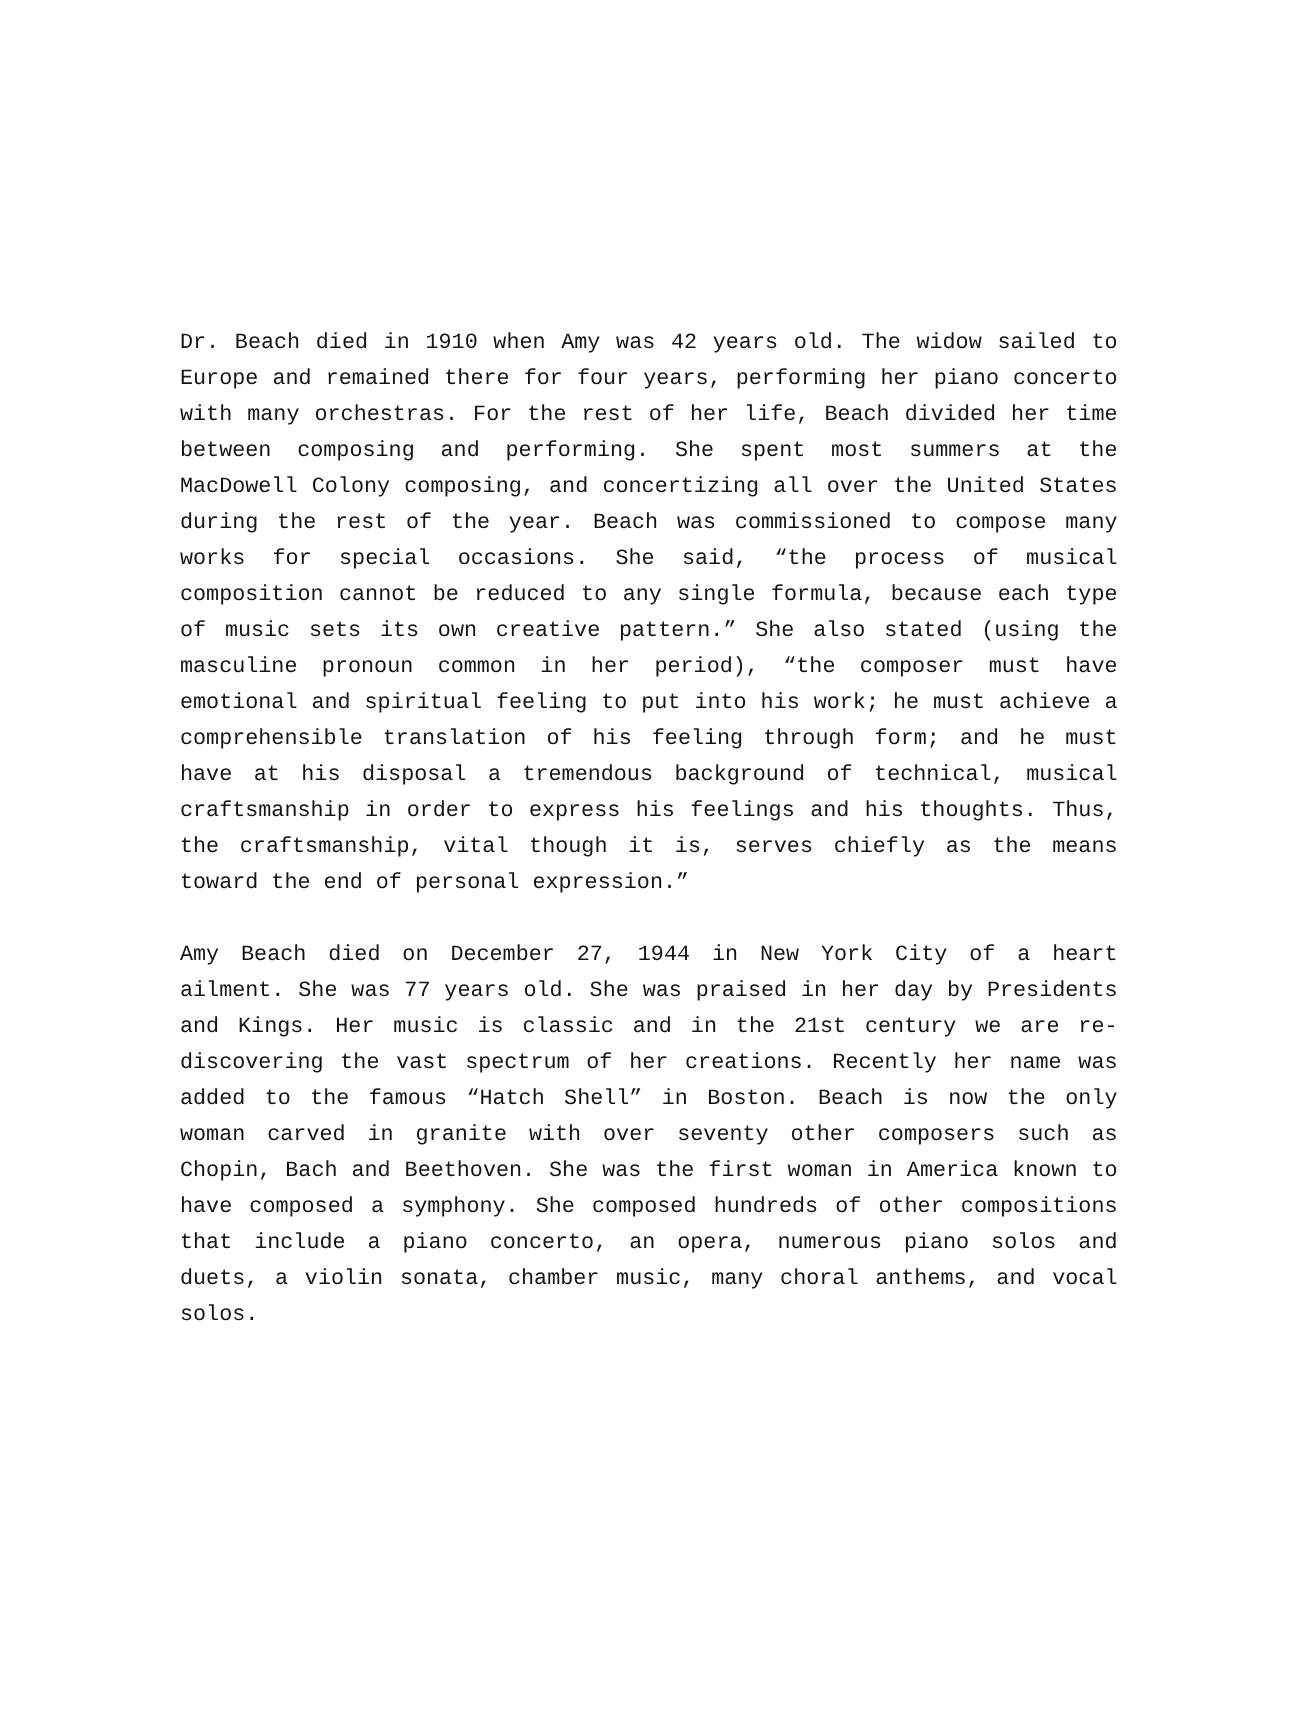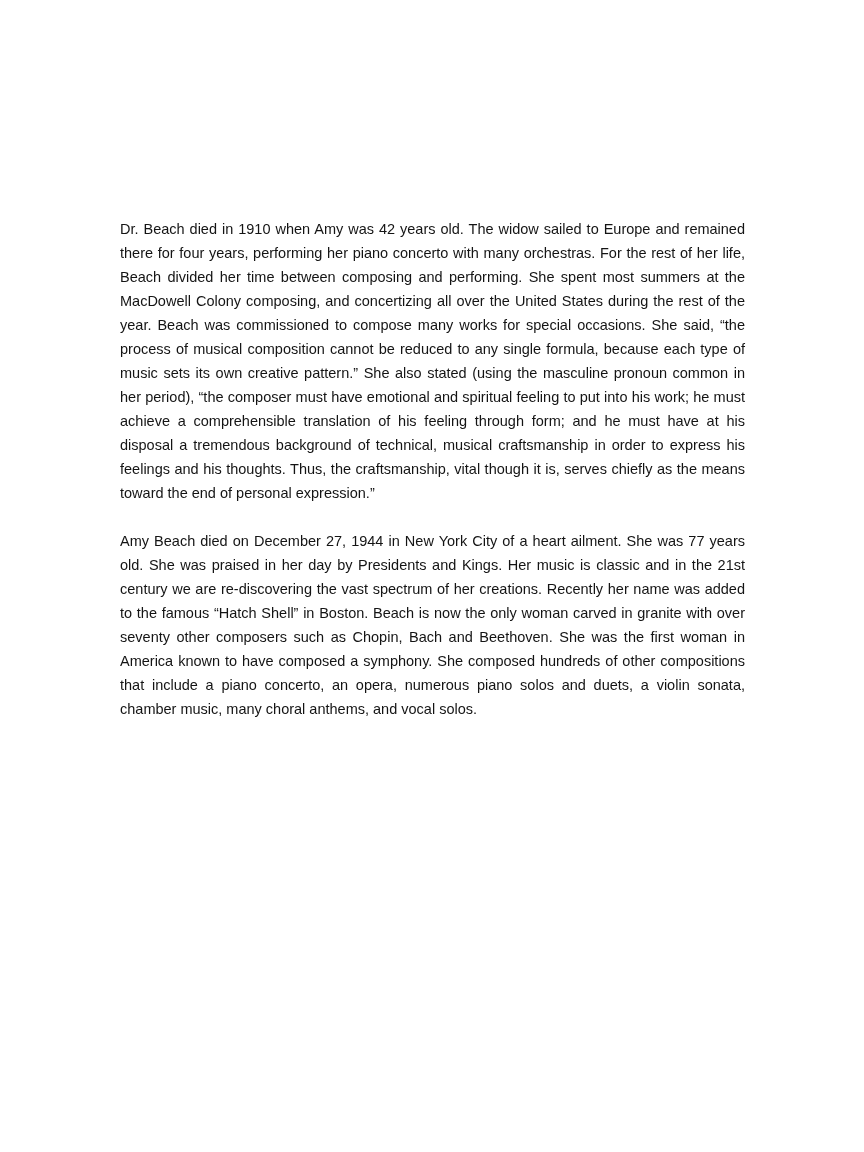--- a/index.html
+++ b/index.html
@@ -14,21 +14,21 @@
     background: #ffffff;
     overflow: hidden;
   }
   .text-block {
     position: absolute;
     left: 120px;
     top: 217px;
     width: 625px;
   }
   .para {
-    font-family: Liberation Sans, sans-serif;
+    font-family: Liberation Mono, monospace;
     font-size: 14.5px;
     line-height: 24px;
     color: #141414;
     text-align: justify;
     margin: 0 0 24px 0;
     padding: 0;
   }
   .para:last-child {
     margin-bottom: 0;
   }

